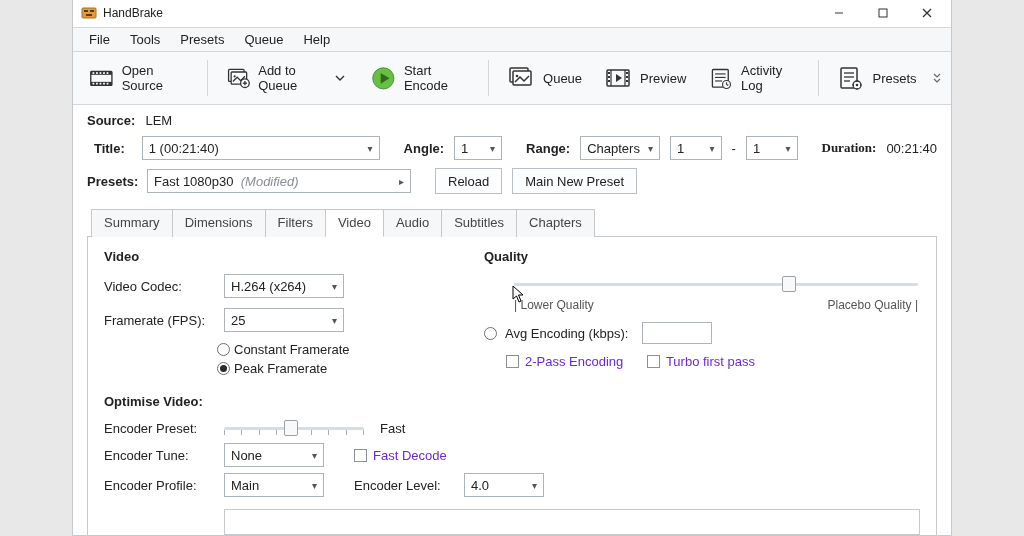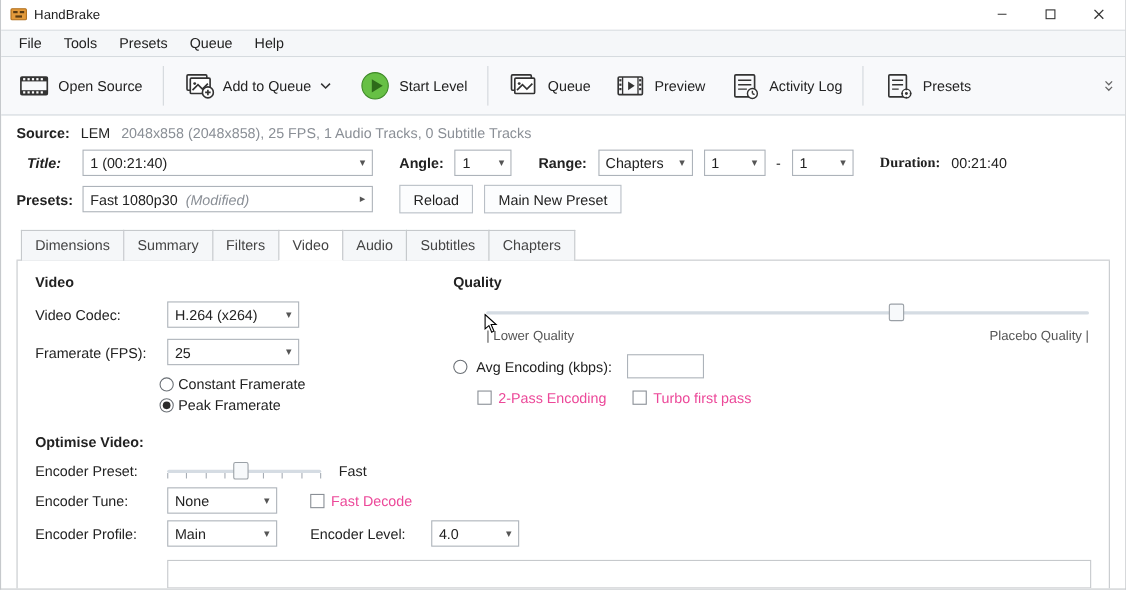--- a/index.html
+++ b/index.html
@@ -20,21 +20,21 @@
   }
   * { box-sizing: border-box; }
   html, body { margin:0; padding:0; }
   body {
     font-family: "Segoe UI", "Helvetica Neue", Arial, sans-serif;
     font-size: 13px;
     color: var(--fg);
     background: #e8e8e8;
   }
   .window {
-    width: 1024px;
+    width: 880px;
     height: 536px;
     margin: 0 auto;
     background: var(--bg);
     border: 1px solid var(--border);
     border-top: none;
     overflow: hidden;
     position: relative;
     display: flex;
     flex-direction: column;
   }
@@ -179,21 +179,21 @@
   .radio.checked::after {
     content:''; width:7px; height:7px; border-radius:50%; background:#2b2b2b;
   }
   .radiorow { display:flex; align-items:center; gap:4px; margin-left:113px; margin-bottom:4px;}
   .radiorow2 { display:flex; align-items:center; gap:8px; margin-bottom:10px;}
 
   .checkbox {
     width:13px; height:13px; border:1px solid #8a8f96; background:#fff;
     display:inline-block; flex:0 0 13px;
   }
-  .checkrow { display:inline-flex; align-items:center; gap:6px; margin-right:20px; color:#ec4899;justify-content:center;}
+  .checkrow { display:inline-flex; align-items:center; gap:6px; margin-right:20px; color:#6d28d9;justify-content:center;}
 
   
   .slider-wrap { position:relative; height:20px; margin: 6px 2px 4px 30px;}
   .slider-track {
     position:absolute; left:0; right:0; top:9px; height:3px;
     background:var(--slider-track); border-radius:2px;
   }
   .slider-thumb {
     position:absolute; top:2px; width:14px; height:16px;
     background:#f7f9fb; border:1px solid #9aa0a6; border-radius:2px;
@@ -308,21 +308,21 @@
           </svg>
       </span>
     </div>
     <div class="tool">
       <span class="ticon">
         <svg viewBox="0 0 28 28">
             <circle cx="14" cy="14" r="12" fill="#67c045" stroke="#3f8a28" stroke-width="1"></circle>
             <polygon points="11,8 21,14 11,20" fill="#2d6b19"></polygon>
           </svg>
       </span>
-      <span class="tlabel">Start Level</span>
+      <span class="tlabel">Start Encode</span>
     </div>
     <div class="vsep"></div>
     <div class="tool">
       <span class="ticon">
         <svg viewBox="0 0 28 28">
             <rect x="3" y="4" width="18" height="14" rx="1" fill="none" stroke="#333" stroke-width="1.5"></rect>
             <rect x="6" y="7" width="18" height="14" rx="1" fill="#fff" stroke="#333" stroke-width="1.5"></rect>
             <circle cx="10" cy="12" r="1.3" fill="#333"></circle>
             <path d="M8 18 L13 13 L17 17 L22 12" fill="none" stroke="#333" stroke-width="1.5"></path>
           </svg>
@@ -384,25 +384,24 @@
           <path d="M1 8 L4 11 L7 8" fill="none" stroke="#666" stroke-width="1.2"></path>
         </svg>
     </div>
   </div>
 
   <div class="content">
 
     <div class="row">
       <span class="lbl">Source:</span>
       <span>LEM</span>
-      <span class="muted">2048x858 (2048x858), 25 FPS, 1 Audio Tracks, 0 Subtitle Tracks</span>
     </div>
 
     <div class="row">
-      <span class="lbl" style="width:50px;font-style:italic;">Title:</span>
+      <span class="lbl" style="width:50px;">Title:</span>
       <div class="field combo" style="width:264px;">
         <span>1 (00:21:40)</span>
         <span class="arrow">▾</span>
       </div>
       <span class="lbl" style="margin-left:14px;">Angle:</span>
       <div class="field combo" style="width:52px;">
         <span>1</span>
         <span class="arrow">▾</span>
       </div>
       <span class="lbl" style="margin-left:14px;">Range:</span>
@@ -430,22 +429,22 @@
           <span>Fast 1080p30</span>
           &nbsp;<span class="italic muted">(Modified)</span>
         </span>
         <span class="arrow">▸</span>
       </div>
       <div class="btn-std" style="margin-left:14px;">Reload</div>
       <div class="btn-std">Main New Preset</div>
     </div>
 
     <div class="tabs">
+      <div class="tab">Summary</div>
       <div class="tab">Dimensions</div>
-      <div class="tab">Summary</div>
       <div class="tab">Filters</div>
       <div class="tab active">Video</div>
       <div class="tab">Audio</div>
       <div class="tab">Subtitles</div>
       <div class="tab">Chapters</div>
     </div>
 
     <div class="panel">
       <div class="columns">
 

